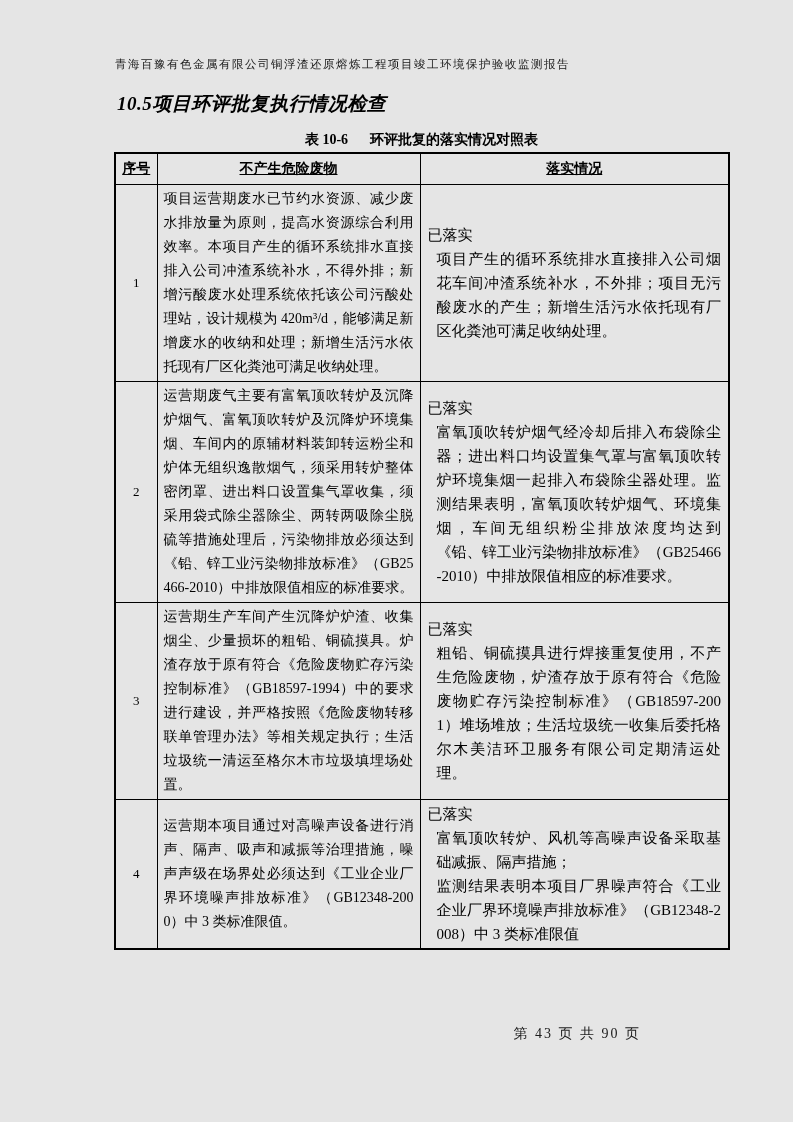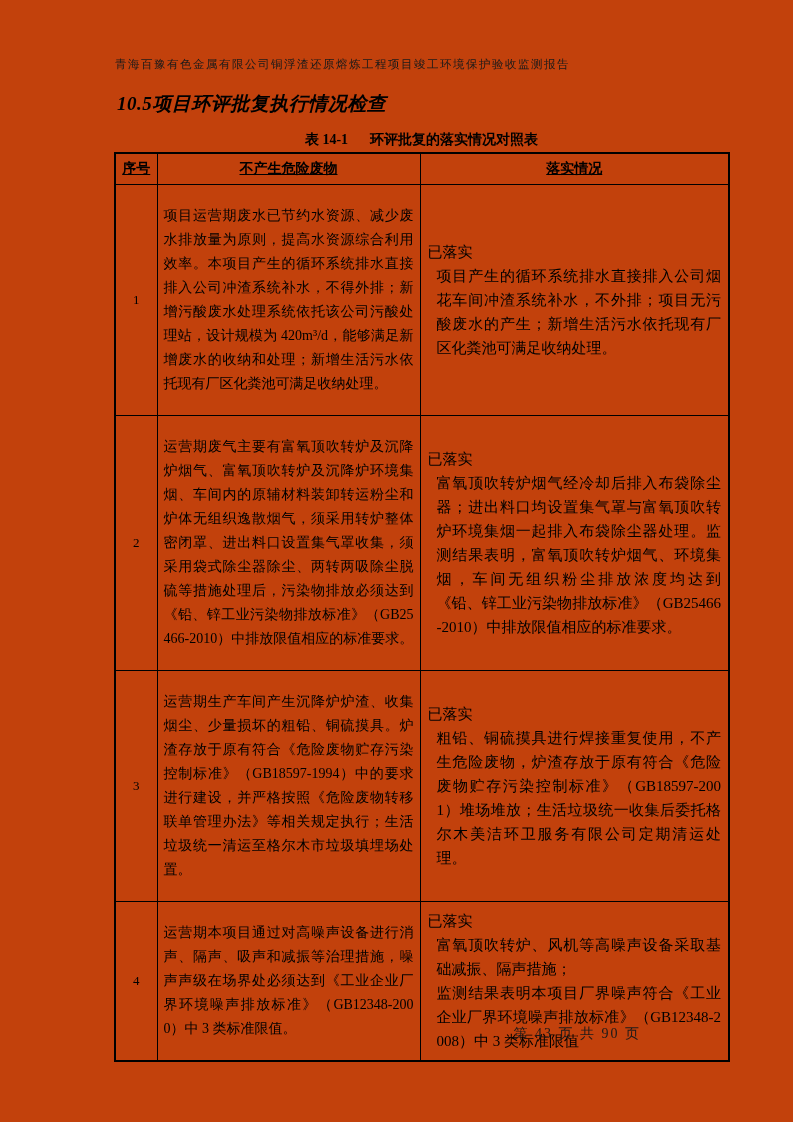--- a/index.html
+++ b/index.html
@@ -5,21 +5,21 @@
   * { margin: 0; padding: 0; box-sizing: border-box; }
   html, body { background: #ffffff; }
   body {
     font-family: "Liberation Serif", "DejaVu Serif", serif;
     color: #000000;
   }
   .page {
     position: relative;
     width: 793px;
     height: 1122px;
-    background: #c2410c;
+    background: #e5e5e5;
     overflow: hidden;
   }
   .doc-header {
     position: absolute;
     left: 115px;
     top: 57px;
     width: 613px;
     font-size: 11.5px;
     letter-spacing: 1.5px;
     color: #1a1a1a;
@@ -67,21 +67,21 @@
   }
   col.c-no  { width: 42px; }
   col.c-req { width: 263px; }
   col.c-imp { width: 309px; }
   td.no-cell {
     text-align: center;
     font-size: 13px;
     font-family: "Liberation Serif", "DejaVu Serif", serif;
   }
   td.req-cell {
-    padding: 19px 6px;
+    padding: 2px 6px;
     font-size: 14px;
     line-height: 24px;
     text-align: justify;
     word-break: break-all;
   }
   td.imp-cell {
     padding: 2px 7px;
     font-size: 15px;
     line-height: 24px;
     text-align: justify;
@@ -111,21 +111,21 @@
 </head>
 <body>
 
 <div class="page">
 
   <div class="doc-header">青海百豫有色金属有限公司铜浮渣还原熔炼工程项目竣工环境保护验收监测报告</div>
 
   <h1 class="section-title">10.5项目环评批复执行情况检查</h1>
 
   <div class="table-caption">
-    <span class="cap-label">表 14-1</span><span>环评批复的落实情况对照表</span>
+    <span class="cap-label">表 10-6</span><span>环评批复的落实情况对照表</span>
   </div>
 
   <table class="ea-table">
     <colgroup>
       <col class="c-no">
         <col class="c-req">
         <col class="c-imp">
     </colgroup>
     <thead>
       <tr>

